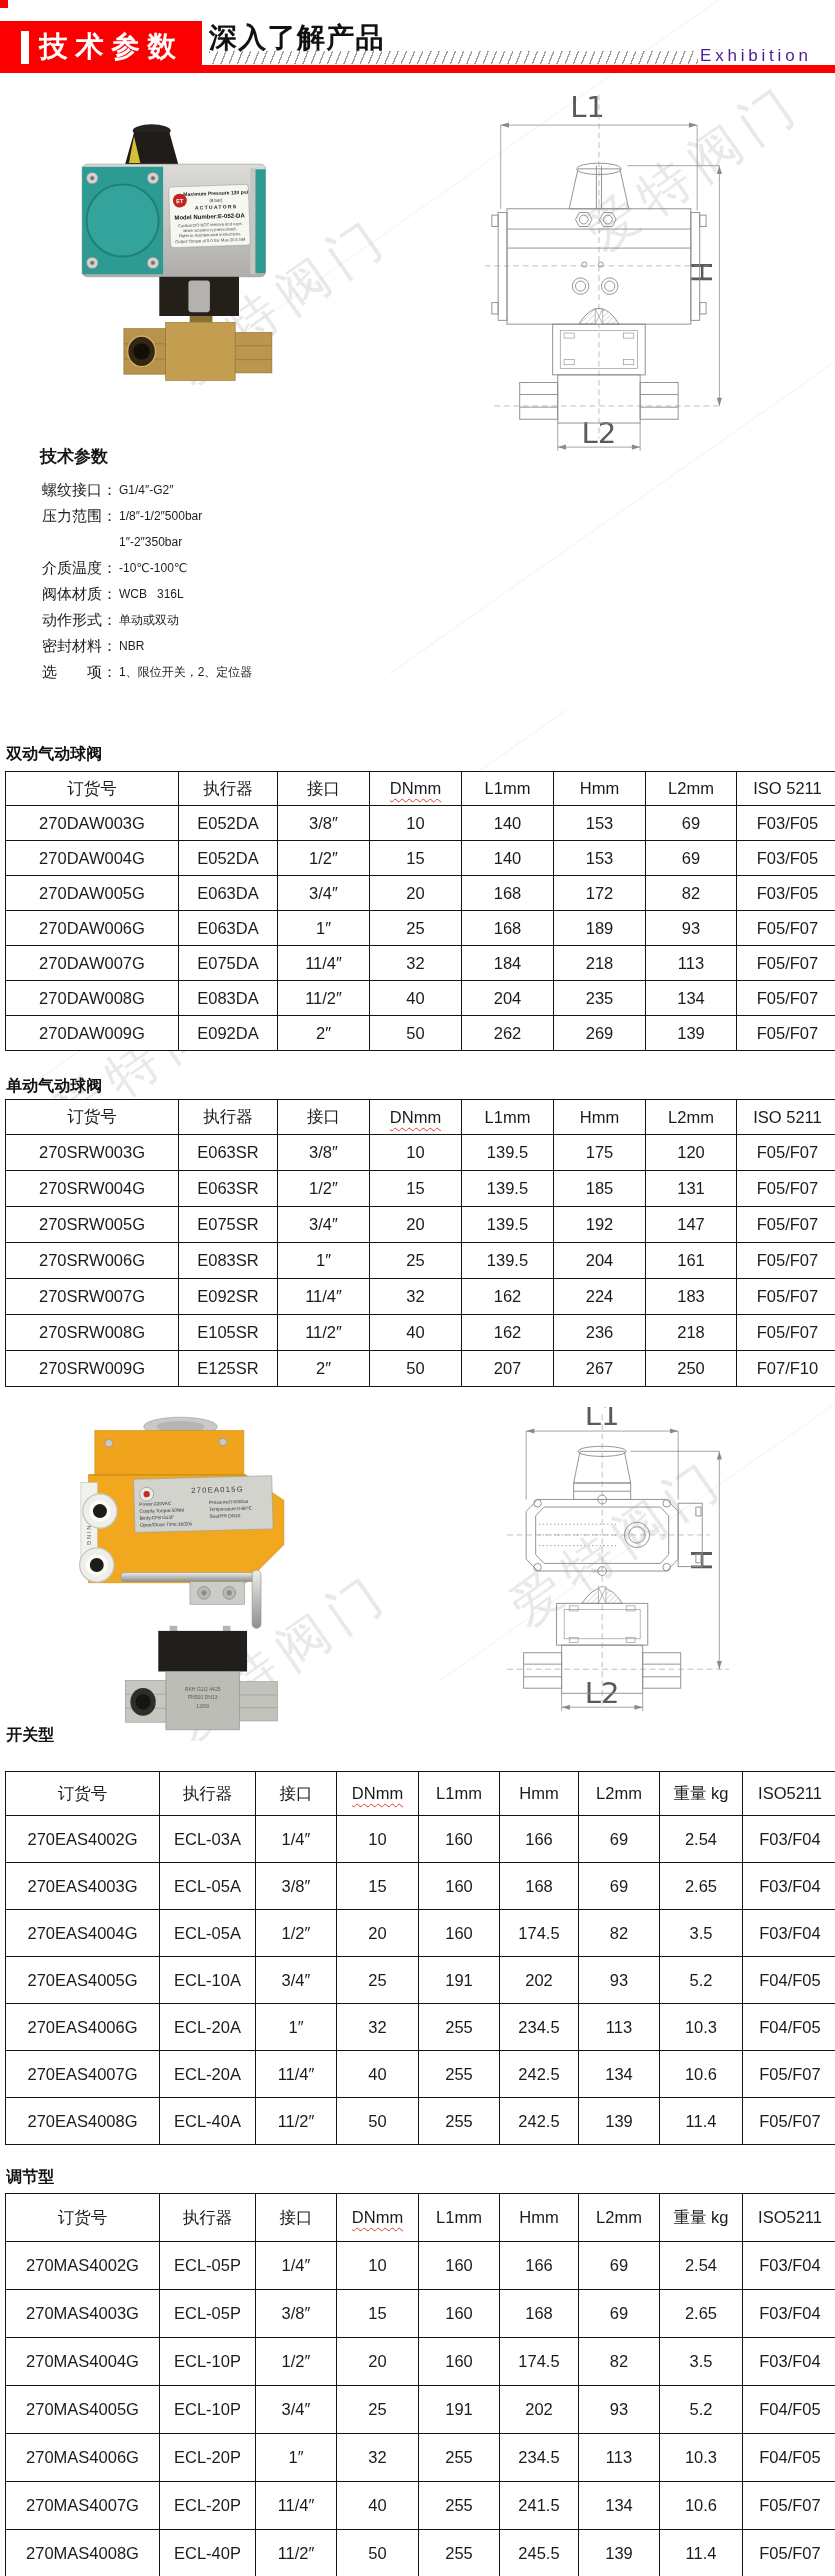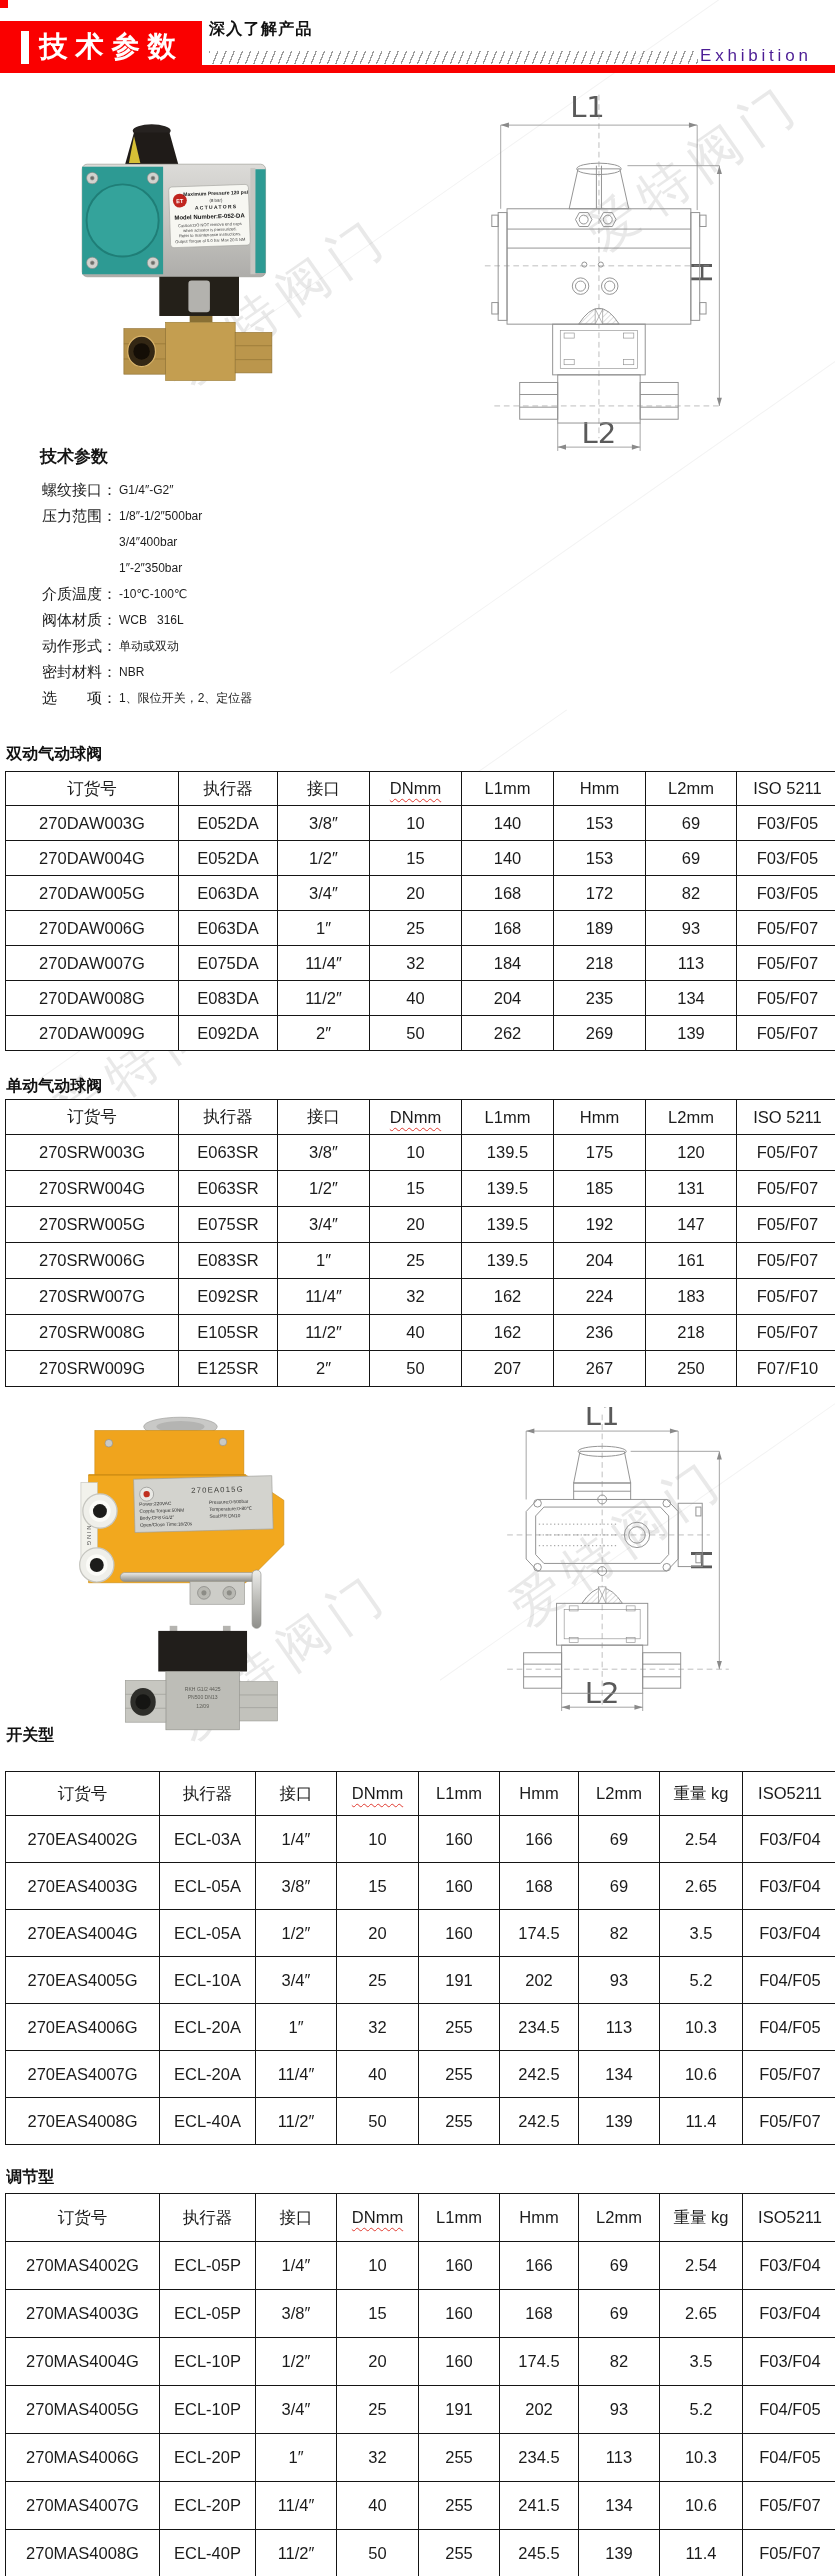--- a/index.html
+++ b/index.html
@@ -5,21 +5,21 @@
   html,body{margin:0;padding:0;background:#ffffff;}
   body{width:836px;height:2576px;position:relative;overflow:hidden;
        font-family:"Liberation Sans","DejaVu Sans",sans-serif;color:#141414;}
   .abs{position:absolute;}
 
   
   #red-dot{left:0;top:0;width:8.2px;height:8.2px;background:#fa0000;}
   #brand-block{left:0;top:21px;width:202px;height:52px;background:#fa0000;display:flex;align-items:center;}
   #brand-bar{width:8.2px;height:33px;background:#ffffff;margin-left:21px;}
   #brand-title{color:#ffffff;font-size:28.5px;font-weight:700;letter-spacing:7.6px;margin-left:10px;white-space:nowrap;}
-  #subtitle{left:209px;top:19px;font-size:16px;font-weight:700;letter-spacing:1.3px;color:#111;}
+  #subtitle{left:209px;top:19px;font-size:28px;font-weight:700;letter-spacing:1.3px;color:#111;}
   #slash-pattern{left:209px;top:51px;width:489px;height:13.3px;
      background:repeating-linear-gradient(112deg,#9c9c9c 0 1.3px,transparent 1.3px 7.6px);}
   #exhibition{left:700px;top:46px;font-size:17px;letter-spacing:3.8px;color:#4c1d95;white-space:nowrap;}
   #red-bar{left:197px;top:65px;width:639px;height:7.6px;background:#fa0000;}
 
   
   .wm{position:absolute;font-size:52px;letter-spacing:10px;color:rgba(120,120,120,0.16);
       transform:rotate(-35deg);white-space:nowrap;pointer-events:none;}
   .wline{position:absolute;width:665px;height:1.3px;background:rgba(0,0,0,0.05);
       transform:rotate(-35deg);pointer-events:none;}
@@ -237,24 +237,20 @@
 <section class="abs" id="specs">
   <div class="spec-title">技术参数</div>
   <div>
       <div class="spec-line">
         <span class="spec-label">螺纹接口：</span>
         <span class="spec-value">G1/4″-G2″</span>
       </div>
       <div class="spec-line">
         <span class="spec-label">压力范围：</span>
         <span class="spec-value">1/8″-1/2″500bar</span>
-      </div>
-      <div class="spec-line">
-        <span class="spec-label"></span>
-        <span class="spec-value">3/4″400bar</span>
       </div>
       <div class="spec-line">
         <span class="spec-label"></span>
         <span class="spec-value">1″-2″350bar</span>
       </div>
       <div class="spec-line">
         <span class="spec-label">介质温度：</span>
         <span class="spec-value">-10℃-100℃</span>
       </div>
       <div class="spec-line">

